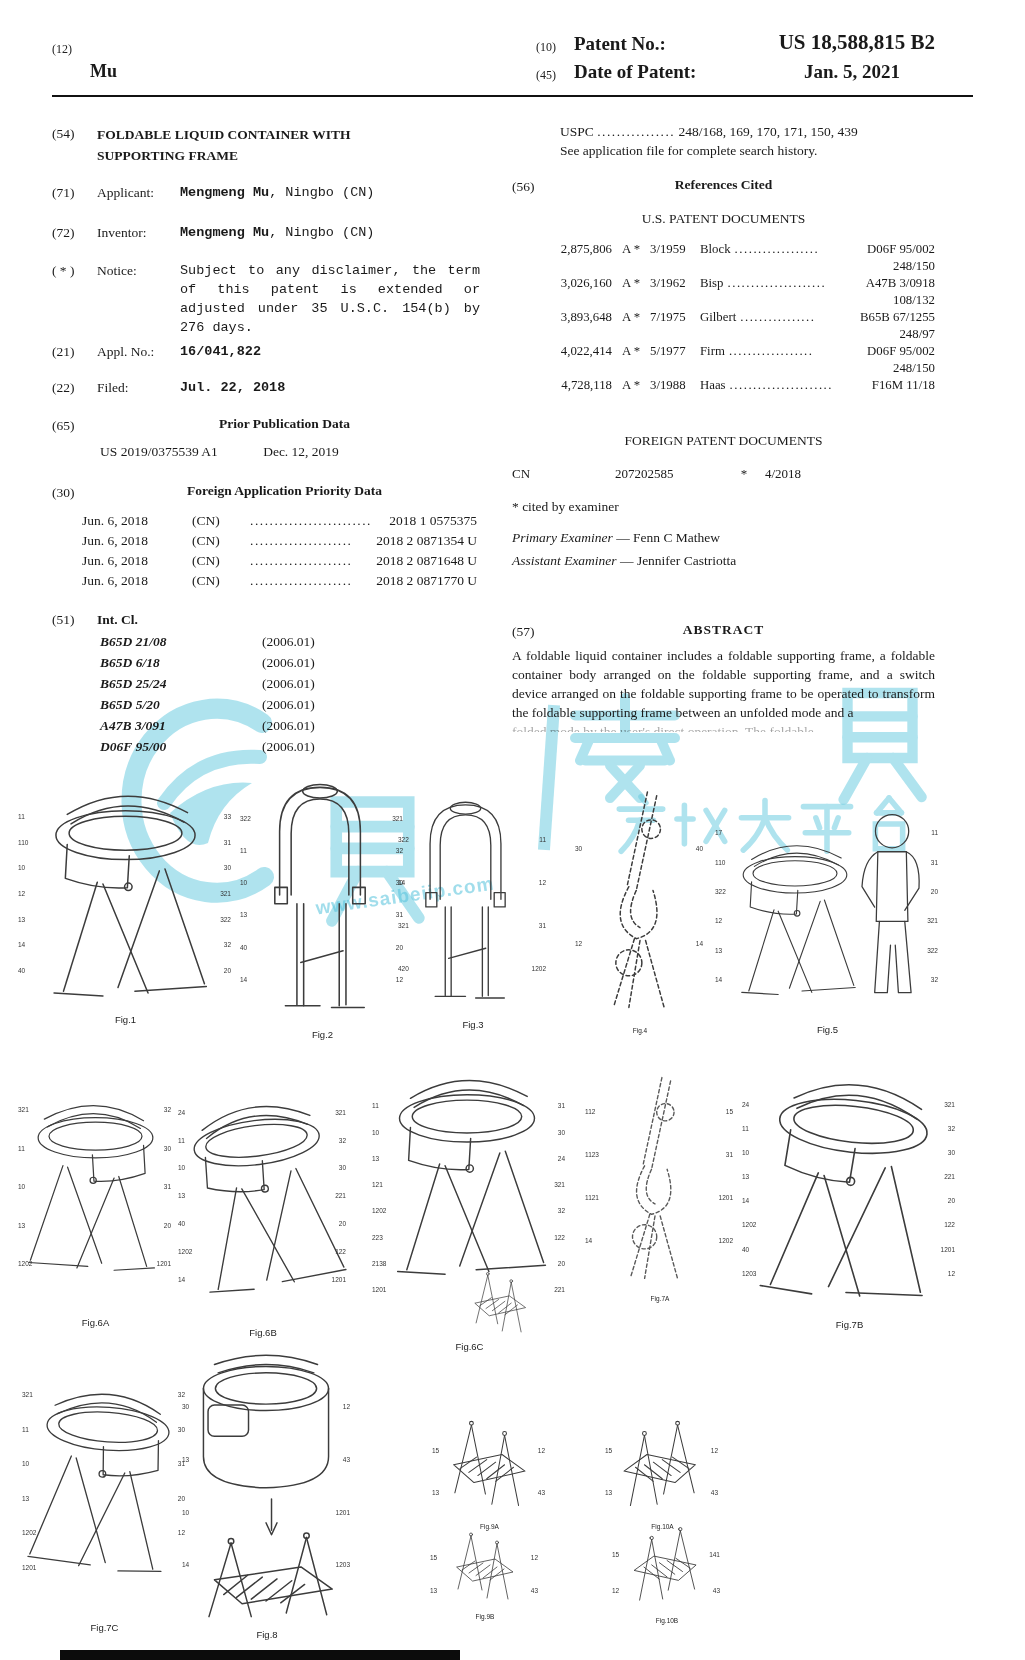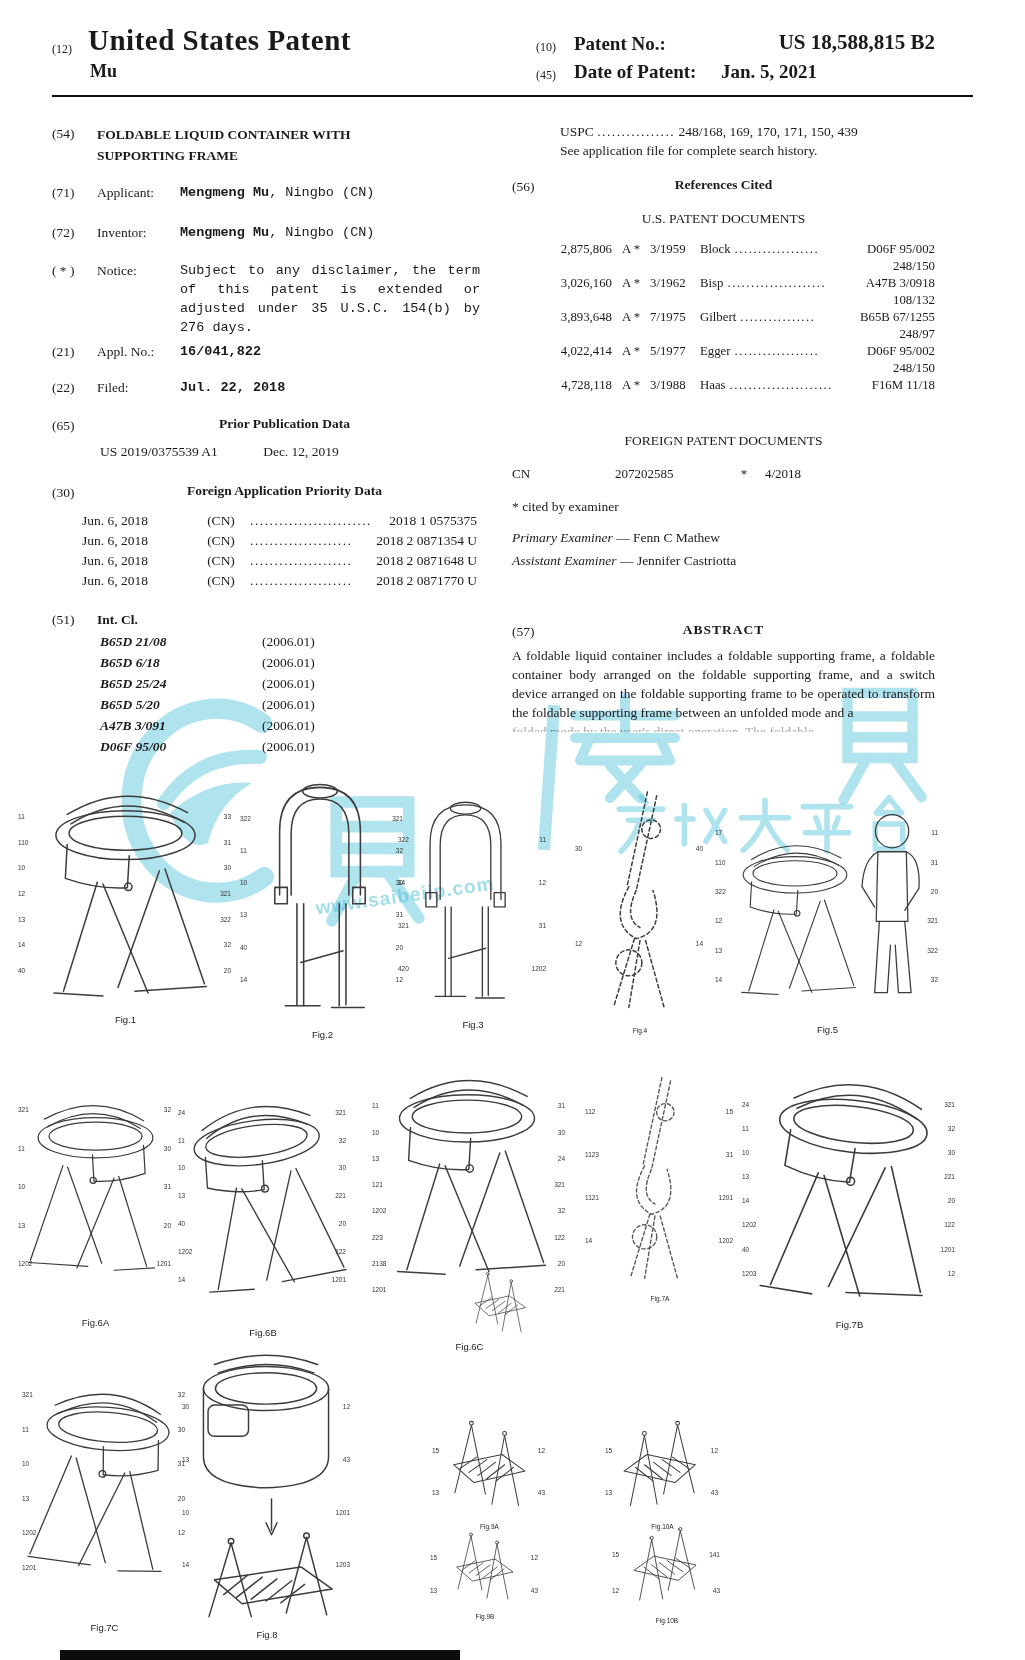--- a/index.html
+++ b/index.html
@@ -20,21 +20,21 @@
   .t13{font-size:13.5px;line-height:19px;}
   .sec-center{text-align:center;font-weight:bold;font-size:13.5px;}
   .leaders{letter-spacing:1.5px;}
   .colL{left:52px;width:425px;}
   .colR{left:512px;width:423px;}
   .num-col{position:absolute;left:0;}
   .lab-col{position:absolute;left:45px;}
   .val-col{position:absolute;left:128px;font-family:Liberation Mono, monospace;}
   .prow{display:flex;font-size:13.5px;line-height:20px;}
   .pd{width:110px;padding-left:30px;}
-  .pc{width:58px;text-align:center;}
+  .pc{width:58px;}
   .pdots{flex:1;overflow:hidden;white-space:nowrap;letter-spacing:1.5px;}
   .pn{text-align:right;white-space:nowrap;}
   .irow{display:flex;font-size:13.5px;line-height:21px;}
   .icode{width:162px;padding-left:3px;font-weight:bold;font-style:italic;}
   .usrow{display:flex;font-size:12.8px;line-height:17px;white-space:nowrap;}
   .c-num{width:100px;text-align:right;}
   .c-kind{width:38px;text-align:center;}
   .c-date{width:50px;}
   .c-name{padding-right:4px;}
   .c-dots{flex:1;overflow:hidden;letter-spacing:1.5px;}
@@ -241,30 +241,29 @@
             <path d="M30 32 H70"></path>
             <path d="M28 50 H72 V90 H28 Z"></path>
           </g>
       </g>
     </svg>
 
     <div class="wm wm-url" style="left:315px;top:885px;">www.saibeiip.com</div>
   </div>
 
   <span class="abs knum" style="left:52px;top:42px">(12)</span>
-  <span class="abs" id="title-main" style="left:88px;top:24px">United States Patent</span>
   <span class="abs" id="inventor-short" style="left:90px;top:61px">Mu</span>
 
   <span class="abs knum" style="left:536px;top:40px">(10)</span>
   <span class="abs hlabel" style="left:574px;top:33px">Patent No.:</span>
   <span class="abs" id="patent-no-value" style="left:730px;top:30px;width:205px;text-align:right">US 18,588,815 B2</span>
 
   <span class="abs knum" style="left:536px;top:68px">(45)</span>
   <span class="abs hlabel" style="left:574px;top:61px">Date of Patent:</span>
-  <span class="abs" id="date-value" style="left:721px;top:61px;width:200px;text-align:left">Jan. 5, 2021</span>
+  <span class="abs" id="date-value" style="left:700px;top:61px;width:200px;text-align:right">Jan. 5, 2021</span>
 
   <div class="abs" id="header-rule"></div>
 
   <div class="abs colL z2" style="top:124px">
     <span class="num-col t13">(54)</span>
     <div class="lab-col t13 b" style="line-height:21px">
       <div>FOLDABLE LIQUID CONTAINER WITH</div>
       <div>SUPPORTING FRAME</div>
     </div>
   </div>
@@ -418,21 +417,21 @@
           <span class="c-dots">................</span>
           <span class="c-cls">B65B 67/1255</span>
         </div>
         <div class="usrow2">248/97</div>
       </div>
       <div>
         <div class="usrow">
           <span class="c-num">4,022,414</span>
           <span class="c-kind">A *</span>
           <span class="c-date">5/1977</span>
-          <span class="c-name">Egger</span>
+          <span class="c-name">Firm</span>
           <span class="c-dots">..................</span>
           <span class="c-cls">D06F 95/002</span>
         </div>
         <div class="usrow2">248/150</div>
       </div>
       <div>
         <div class="usrow">
           <span class="c-num">4,728,118</span>
           <span class="c-kind">A *</span>
           <span class="c-date">3/1988</span>

